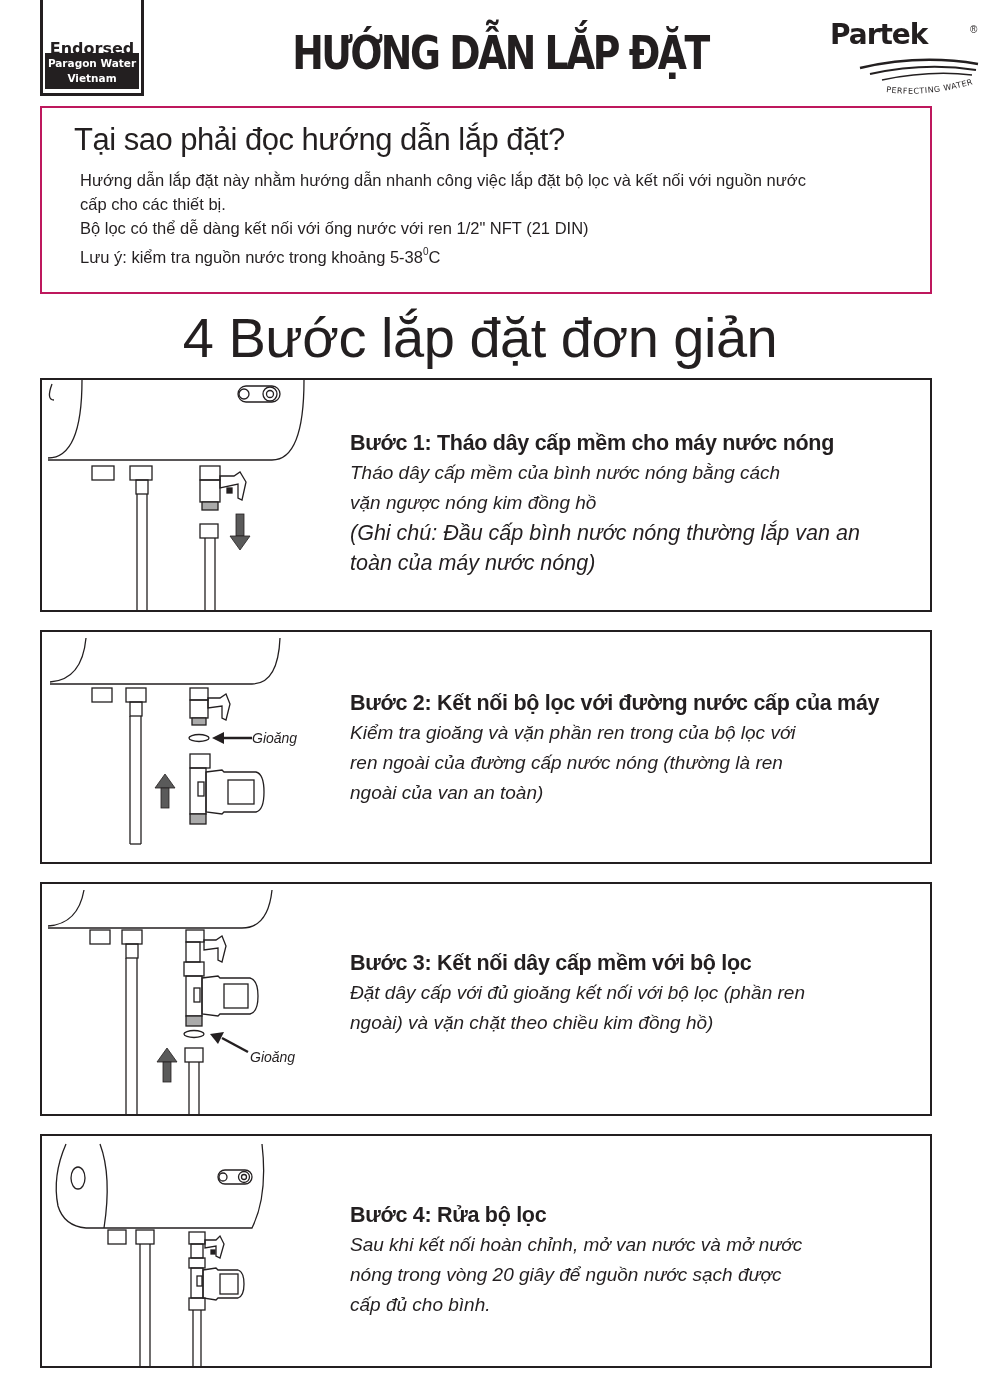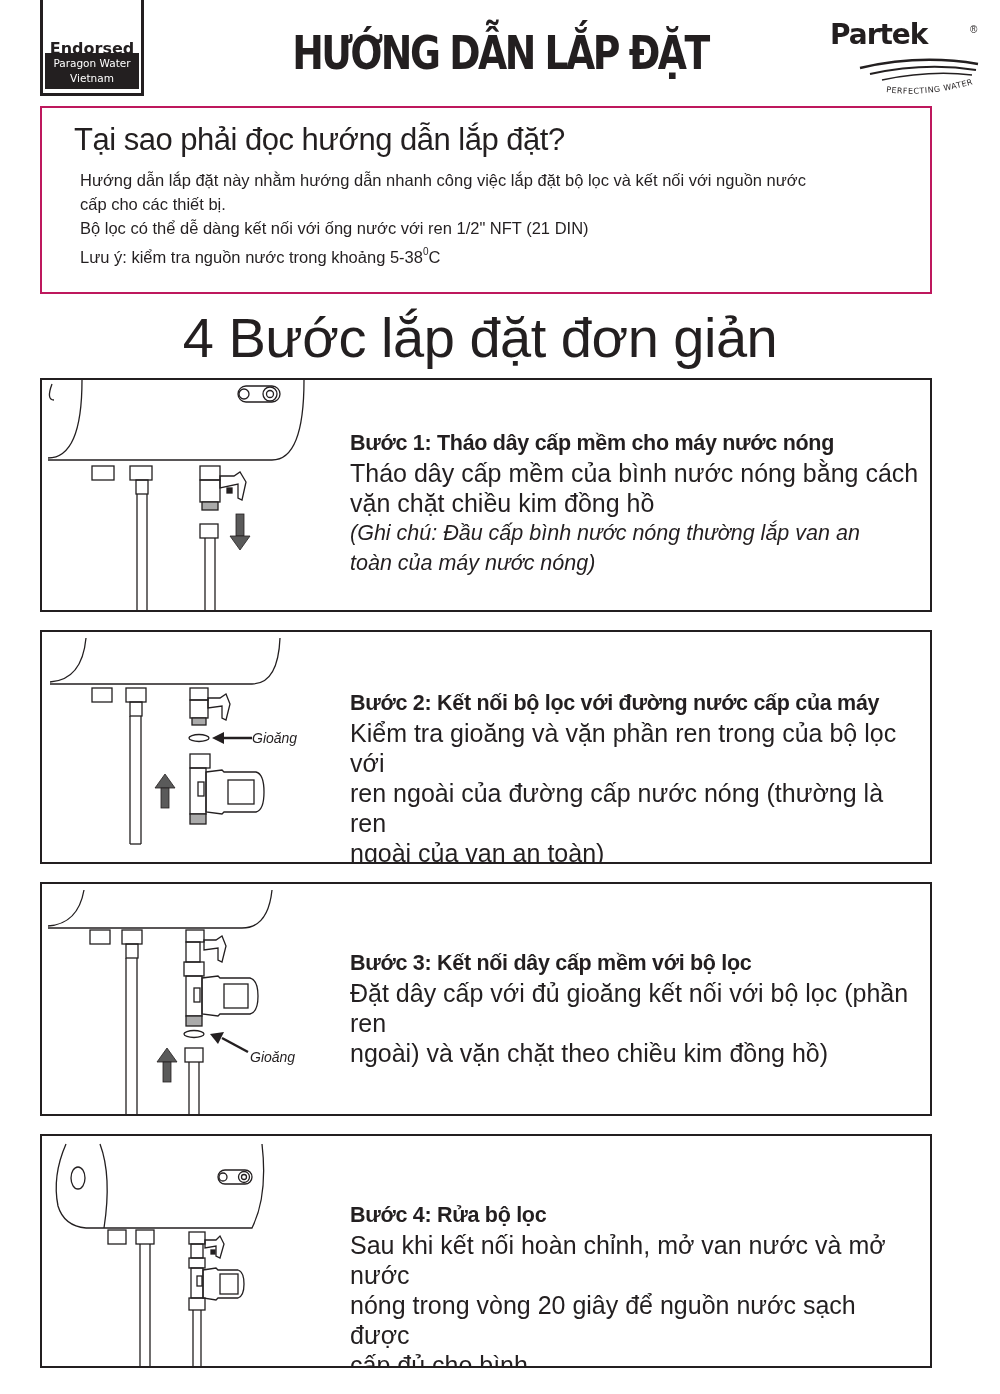--- a/index.html
+++ b/index.html
@@ -11,21 +11,21 @@
     position: absolute; left: 40px; top: -4px; width: 104px; height: 100px;
     border: 3px solid #231f20; background: #fff;
   }
   .endorse .by {
     position: absolute; left: 0; right: 0; top: 40px; text-align: center;
     font-family: "DejaVu Sans", sans-serif; font-weight: bold; font-size: 16px; color: #231f20;
   }
   .endorse .name {
     position: absolute; left: 2px; right: 2px; top: 54px; height: 36px;
     background: #231f20; color: #fff; text-align: center;
-    font-family: "DejaVu Sans", sans-serif; font-weight: normal; font-size: 10.5px; line-height: 15px; padding-top: 3px;
+    font-family: "DejaVu Sans", sans-serif; font-weight: bold; font-size: 10.5px; line-height: 15px; padding-top: 3px;
   }
   .main-title {
     position: absolute; left: 160px; right: 160px; top: 26px; text-align: center;
     font-family: "DejaVu Sans", sans-serif; font-weight: bold; font-size: 46px;
     letter-spacing: -3px; transform: scaleX(0.82); transform-origin: center;
     color: #231f20;
   }
   .logo { position: absolute; left: 820px; top: 18px; width: 170px; height: 80px; }
   .logo .word {
     position: absolute; left: 10px; top: 0; font-family: "DejaVu Sans", sans-serif;
@@ -55,21 +55,21 @@
   }
 
   
   .step {
     position: absolute; left: 40px; width: 892px; height: 234px;
     border: 2px solid #231f20; overflow: hidden;
   }
   .step .illus { position: absolute; left: 0; top: 0; width: 300px; height: 232px; }
   .step .text { position: absolute; left: 308px; right: 10px; color: #231f20; }
   .step .t-title { font-weight: bold; font-size: 21.5px; line-height: 30px; letter-spacing: -0.3px; }
-  .step .t-body { font-size: 25px; line-height: 30px; }
+  .step .t-body { font-size: 19px; line-height: 30px; font-style: italic; }
   .step .t-note { font-size: 21.5px; line-height: 30px; font-style: italic; }
 
   .gasket-label { font-family: "Liberation Sans", sans-serif; font-style: italic; font-size: 14px; fill: #231f20; }
 </style>
 </head>
 <body>
 
 <div class="endorse">
   <div class="by">Endorsed by</div>
   <div class="name">
@@ -137,21 +137,21 @@
     </g>
 
     <g>
       <rect x="194" y="134" width="8" height="22" fill="#5a5a5a" stroke="#231f20" stroke-width="0.8"></rect>
       <polygon points="188,156 208,156 198,170" fill="#5a5a5a" stroke="#231f20" stroke-width="0.8"></polygon>
     </g>
   </svg>
   <div class="text" style="top:48px;">
     <div class="t-title">Bước 1: Tháo dây cấp mềm cho máy nước nóng</div>
     <div class="t-body">Tháo dây cấp mềm của bình nước nóng bằng cách</div>
-    <div class="t-body">vặn chặt chiều kim đồng hồ</div>
+    <div class="t-body">vặn ngược nóng kim đồng hồ</div>
     <div class="t-note">(Ghi chú: Đầu cấp bình nước nóng thường lắp van an</div>
     <div class="t-note">toàn của máy nước nóng)</div>
   </div>
 </div>
 
 <div class="step" style="top:630px;">
   <svg class="illus" viewBox="0 0 300 232">
     <g stroke="#231f20" fill="none" stroke-width="1.3">
       <path d="M8 50 Q40 48 44 6"></path>
       <path d="M8 52 L210 52 Q236 52 238 6"></path>

